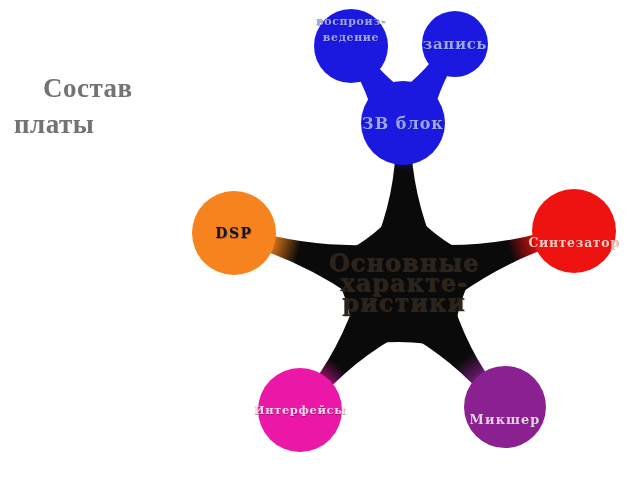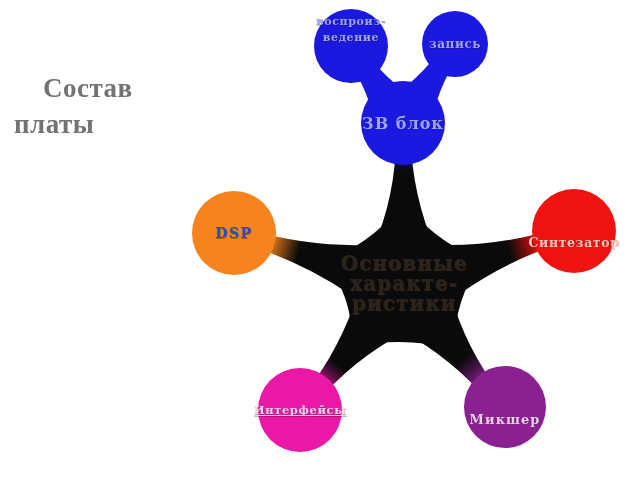--- a/index.html
+++ b/index.html
@@ -18,25 +18,25 @@
     letter-spacing:0.5px;
   }
   .slide-title .t1{padding-left:29px;}
   .lbl{
     position:absolute;transform:translate(-50%,-50%);
     font-weight:bold;text-align:center;white-space:pre-line;
     letter-spacing:0.6px;
     text-shadow:0.6px 0.9px 0.6px rgba(40,15,0,0.35);
     pointer-events:none;
   }
-  #lbl-center{left:404px;top:283px;font-size:20px;line-height:20px;letter-spacing:1px;
+  #lbl-center{left:404px;top:283px;font-size:24px;line-height:20px;letter-spacing:1px;
     text-shadow:0.7px 0.7px 0.8px rgba(150,90,40,0.35);}
   #lbl-zv{left:403px;top:123px;font-size:16px;letter-spacing:1px;}
   #lbl-vos{left:351px;top:30px;font-size:11px;line-height:16px;}
-  #lbl-zap{left:455px;top:44px;font-size:12px;}
+  #lbl-zap{left:455px;top:44px;font-size:15px;}
   #lbl-dsp{left:234px;top:233px;font-size:14px;letter-spacing:1.5px;}
   #lbl-sin{left:574px;top:231px;font-size:12.5px;margin-top:11px;}
   #lbl-int{left:300px;top:410px;font-size:11.5px;}
   #lbl-mik{left:505px;top:407px;font-size:13px;letter-spacing:1px;margin-top:12px;}
 </style>
 </head>
 <body>
 
 <div class="slide">
 
@@ -99,18 +99,18 @@
     <div class="t2">платы</div>
   </div>
 
   <div class="lbl" id="lbl-center" style="color: rgb(42, 36, 30);">Основные
 характе-
 ристики</div>
   <div class="lbl" id="lbl-zv" style="color: rgb(155, 165, 240);">ЗВ блок</div>
   <div class="lbl" id="lbl-vos" style="color: rgb(155, 165, 240);">воспроиз-
 ведение</div>
   <div class="lbl" id="lbl-zap" style="color: rgb(155, 165, 240);">запись</div>
-  <div class="lbl" id="lbl-dsp" style="color: #1d4ed8;">DSP</div>
+  <div class="lbl" id="lbl-dsp" style="color: #0f172a;">DSP</div>
   <div class="lbl" id="lbl-sin" style="color: rgb(252, 201, 192);">Синтезатор</div>
-  <div class="lbl" id="lbl-int" style="color: rgb(250, 215, 236); text-decoration: underline;">Интерфейсы</div>
+  <div class="lbl" id="lbl-int" style="color: rgb(250, 215, 236);">Интерфейсы</div>
   <div class="lbl" id="lbl-mik" style="color: rgb(234, 207, 236);">Микшер</div>
 
 </div>
 
 </body></html>

